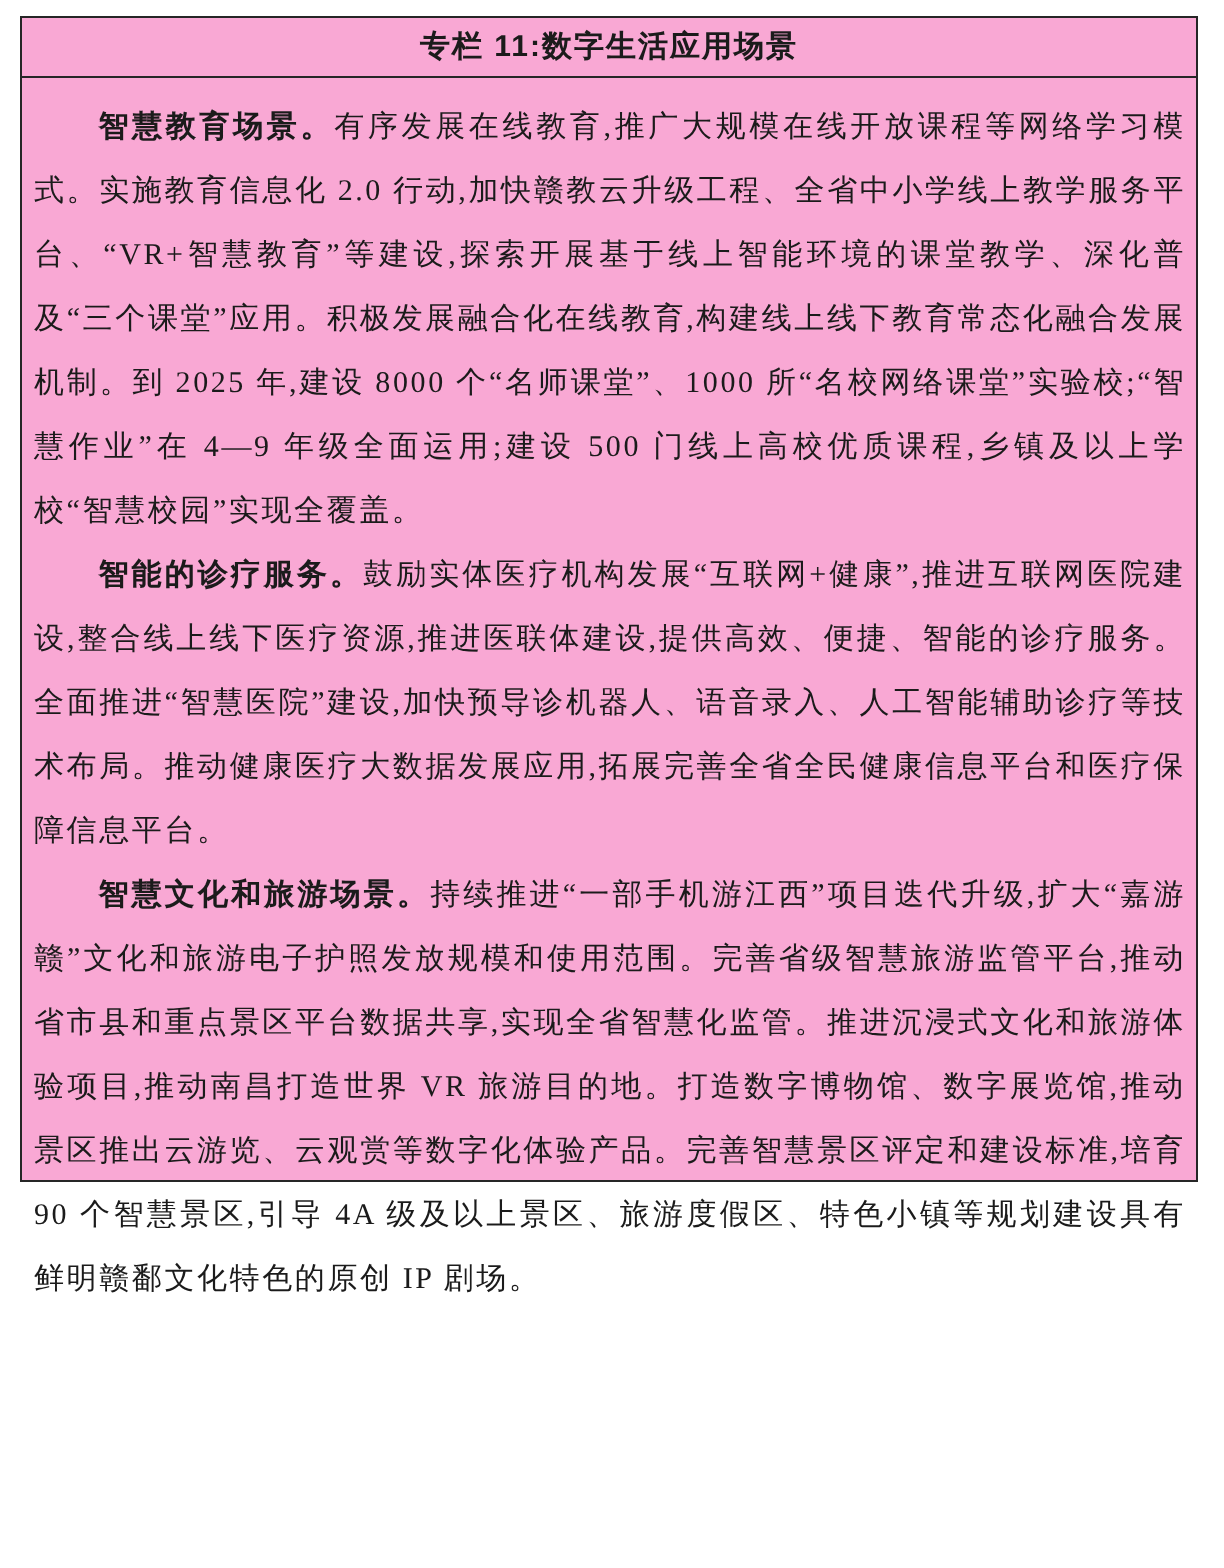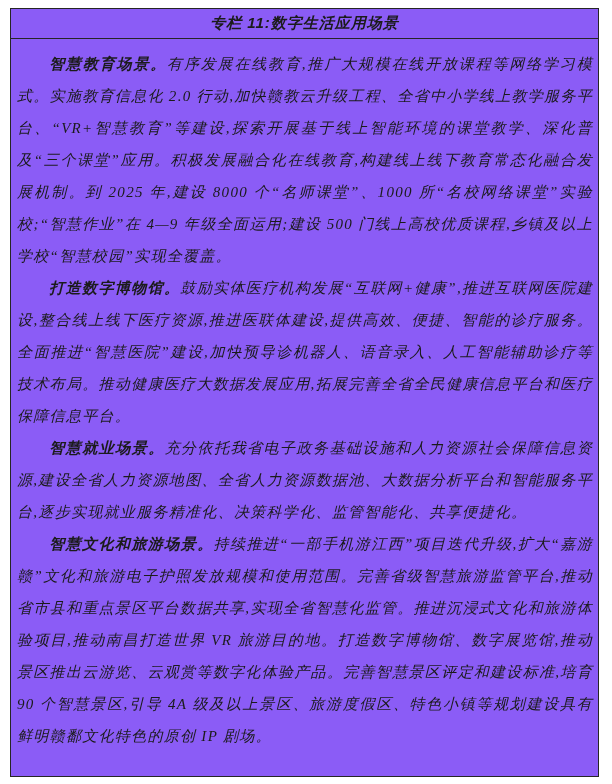--- a/index.html
+++ b/index.html
@@ -12,25 +12,24 @@
     width: 612px;
     height: 784px;
     background: #ffffff;
     overflow: hidden;
   }
   .column-box {
     position: absolute;
     left: 10px;
     top: 8px;
     width: 589px;
-    height: 769px;
+    height: 583px;
     box-sizing: border-box;
     border: 1.5px solid #262626;
-    background: #8b5cf6;
-    font-style: italic;
+    background: #f9a8d4;
   }
   .column-title {
     height: 30px;
     box-sizing: border-box;
     border-bottom: 1.5px solid #262626;
     display: flex;
     align-items: center;
     justify-content: center;
     font-family: "Liberation Sans", "DejaVu Sans", sans-serif;
     font-weight: bold;
@@ -58,18 +57,17 @@
   }
 </style>
 </head>
 <body>
 
 <div class="page">
   <div class="column-box">
     <div class="column-title">专栏 11:数字生活应用场景</div>
     <div class="column-body">
       <p><span class="para-lead">智慧教育场景。</span><span>有序发展在线教育,推广大规模在线开放课程等网络学习模式。实施教育信息化 2.0 行动,加快赣教云升级工程、全省中小学线上教学服务平台、“VR+智慧教育”等建设,探索开展基于线上智能环境的课堂教学、深化普及“三个课堂”应用。积极发展融合化在线教育,构建线上线下教育常态化融合发展机制。到 2025 年,建设 8000 个“名师课堂”、1000 所“名校网络课堂”实验校;“智慧作业”在 4—9 年级全面运用;建设 500 门线上高校优质课程,乡镇及以上学校“智慧校园”实现全覆盖。</span></p>
-      <p><span class="para-lead">打造数字博物馆。</span><span>鼓励实体医疗机构发展“互联网+健康”,推进互联网医院建设,整合线上线下医疗资源,推进医联体建设,提供高效、便捷、智能的诊疗服务。全面推进“智慧医院”建设,加快预导诊机器人、语音录入、人工智能辅助诊疗等技术布局。推动健康医疗大数据发展应用,拓展完善全省全民健康信息平台和医疗保障信息平台。</span></p>
-      <p><span class="para-lead">智慧就业场景。</span><span>充分依托我省电子政务基础设施和人力资源社会保障信息资源,建设全省人力资源地图、全省人力资源数据池、大数据分析平台和智能服务平台,逐步实现就业服务精准化、决策科学化、监管智能化、共享便捷化。</span></p>
+      <p><span class="para-lead">智能的诊疗服务。</span><span>鼓励实体医疗机构发展“互联网+健康”,推进互联网医院建设,整合线上线下医疗资源,推进医联体建设,提供高效、便捷、智能的诊疗服务。全面推进“智慧医院”建设,加快预导诊机器人、语音录入、人工智能辅助诊疗等技术布局。推动健康医疗大数据发展应用,拓展完善全省全民健康信息平台和医疗保障信息平台。</span></p>
       <p><span class="para-lead">智慧文化和旅游场景。</span><span>持续推进“一部手机游江西”项目迭代升级,扩大“嘉游赣”文化和旅游电子护照发放规模和使用范围。完善省级智慧旅游监管平台,推动省市县和重点景区平台数据共享,实现全省智慧化监管。推进沉浸式文化和旅游体验项目,推动南昌打造世界 VR 旅游目的地。打造数字博物馆、数字展览馆,推动景区推出云游览、云观赏等数字化体验产品。完善智慧景区评定和建设标准,培育 90 个智慧景区,引导 4A 级及以上景区、旅游度假区、特色小镇等规划建设具有鲜明赣鄱文化特色的原创 IP 剧场。</span></p>
     </div>
   </div>
 </div>
 
 </body></html>

